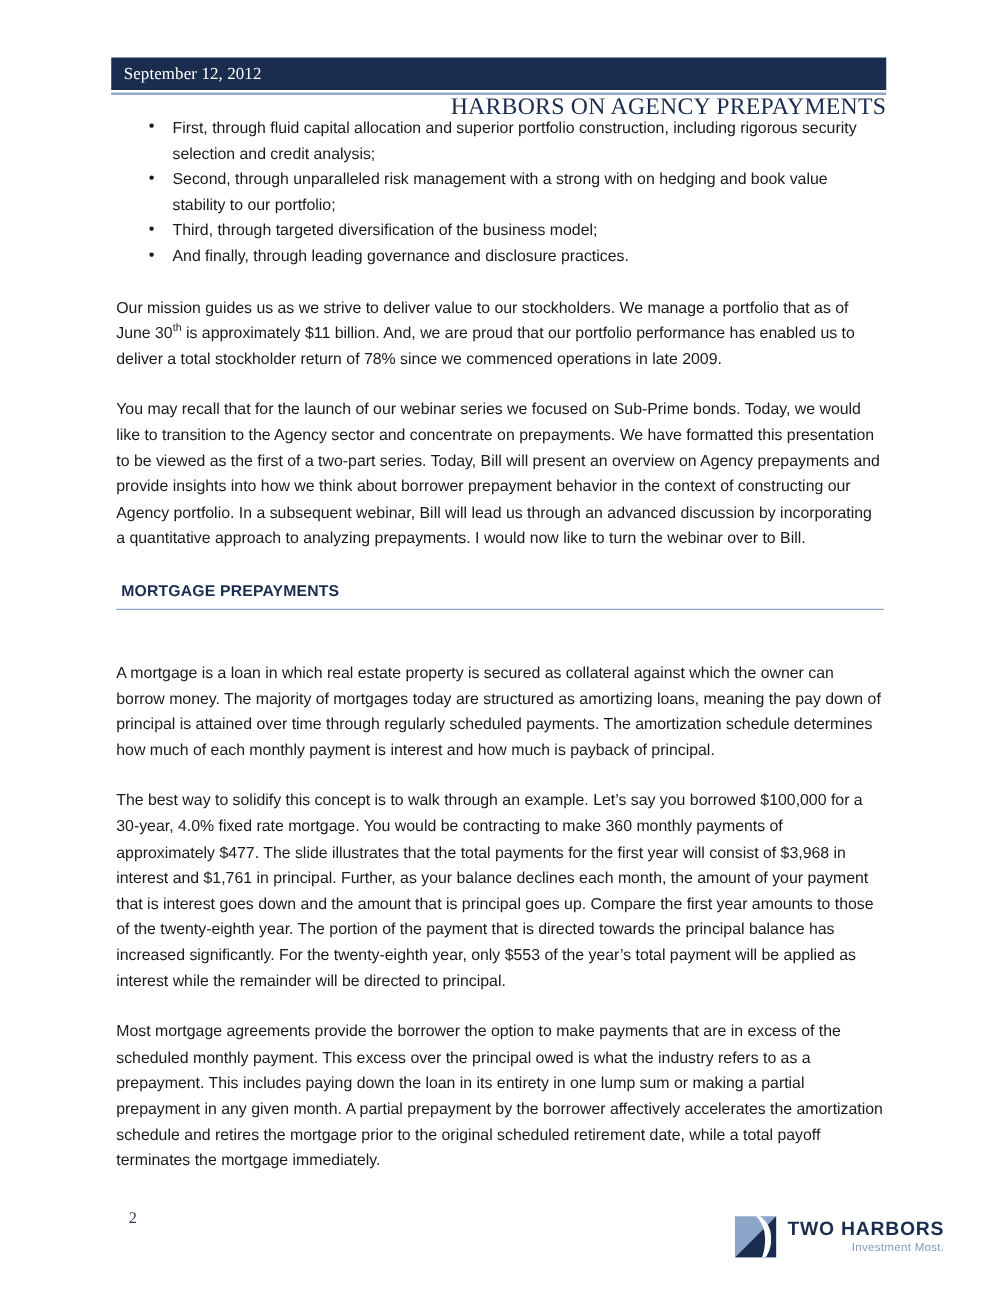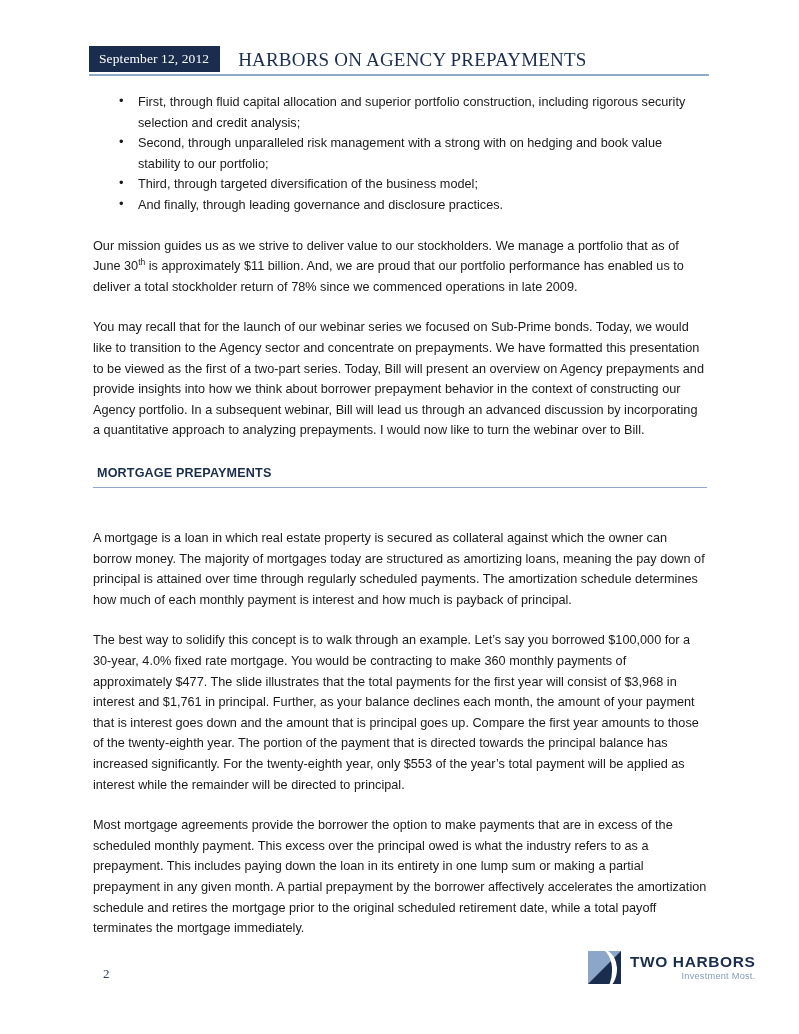--- a/index.html
+++ b/index.html
@@ -26,20 +26,21 @@
   .header {
     position: absolute;
     left: 89px;
     top: 46px;
     width: 620px;
   }
   .header-row {
     display: flex;
     align-items: stretch;
     height: 26px;
+    flex-direction: column;
   }
   .date-box {
     background: #1b2d4f;
     color: #ffffff;
     font-family: "Liberation Serif", serif;
     font-size: 13.5px;
     line-height: 26px;
     padding: 0 11px 0 10px;
     white-space: nowrap;
     letter-spacing: 0.1px;
@@ -140,21 +141,21 @@
     left: 103px;
     top: 966px;
     color: #2b3e66;
     font-size: 13px;
     font-family: "Liberation Serif", serif;
   }
 
   .logo {
     position: absolute;
     left: 588px;
-    top: 951px;
+    top: 973px;
     display: flex;
     align-items: center;
     justify-content: space-between;
   }
   .logo-mark {
     position: relative;
     width: 33px;
     height: 33px;
     background: #8ba6c8;
     overflow: hidden;

